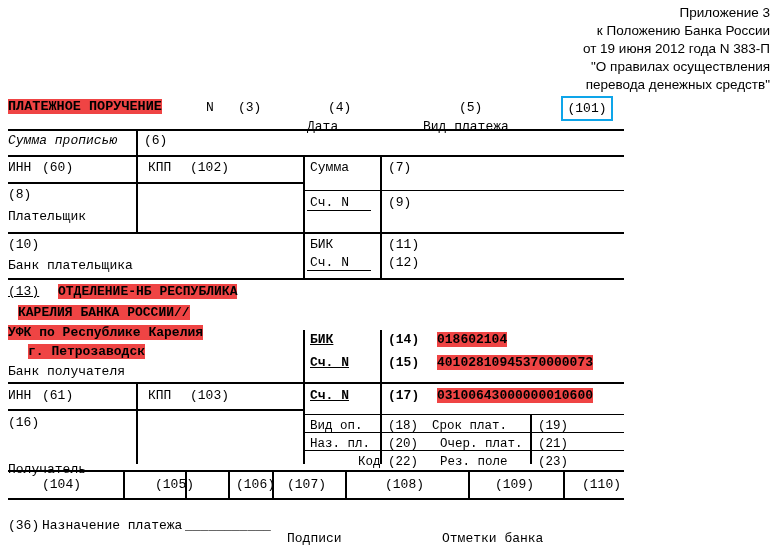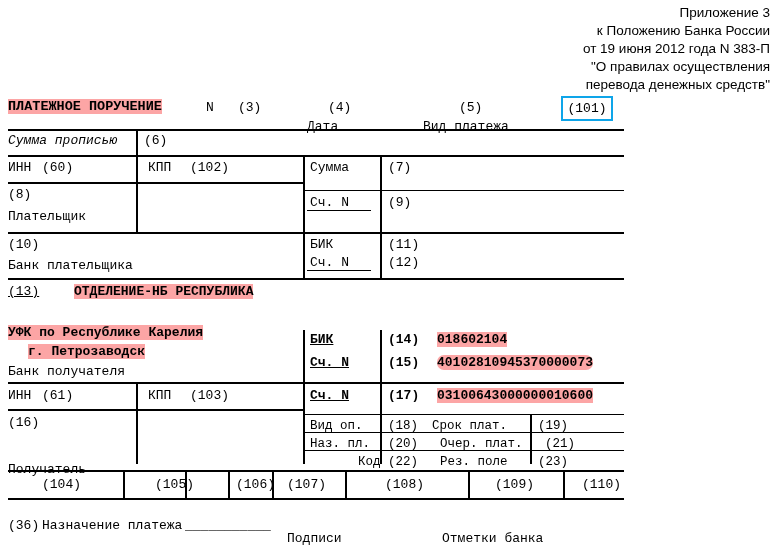--- a/index.html
+++ b/index.html
@@ -57,21 +57,21 @@
     font-family: "Liberation Mono", monospace;
     font-size: 13px;
     white-space: nowrap;
   }
   .mono-sm {
     font-family: "Liberation Mono", monospace;
     font-size: 12.5px;
     white-space: nowrap;
   }
   .hl {
-    background: #fca5a5;
+    background: #ef4444;
   }
   .bold { font-weight: bold; }
   .uline { text-decoration: underline; }
 
   
   .hline {
     position: absolute;
     background: #000;
     height: 1px;
   }
@@ -157,34 +157,35 @@
   <div class="abs mono" style="left:388px; top:237px;">(11)</div>
   <div class="abs mono" style="left:310px; top:255px;">Сч. N</div>
   <div class="hline" style="left:307px; top:270px; width:64px;"></div>
   <div class="abs mono" style="left:388px; top:255px;">(12)</div>
 
   <div class="hline thick" style="left:8px; top:278px; width:616px;"></div>
 
   <div class="abs mono" style="left:8px; top:284px;">
     <span class="uline">(13)</span>
   </div>
-  <div class="abs mono hl bold" style="left:58px; top:284px;margin-left:16px;">ОТДЕЛЕНИЕ-НБ РЕСПУБЛИКА</div>
+  <div class="abs mono hl bold" style="left:58px; top:284px;">ОТДЕЛЕНИЕ-НБ РЕСПУБЛИКА</div>
+  <div class="abs mono hl bold" style="left:18px; top:305px;">КАРЕЛИЯ БАНКА РОССИИ//</div>
   <div class="abs mono hl bold" style="left:8px; top:325px;">УФК по Республике Карелия</div>
   <div class="abs mono hl bold" style="left:28px; top:344px;">г. Петрозаводск</div>
   <div class="abs mono" style="left:8px; top:364px;">Банк получателя</div>
 
   <div class="vline thick" style="left:303px; top:330px; height:52px;"></div>
   <div class="abs mono bold uline" style="left:310px; top:332px;">БИК</div>
   <div class="vline thick" style="left:380px; top:330px; height:52px;"></div>
   <div class="abs mono bold" style="left:388px; top:332px;">(14)</div>
   <div class="abs mono hl bold" style="left:437px; top:332px;">018602104</div>
 
   <div class="abs mono bold uline" style="left:310px; top:355px;">Сч. N</div>
   <div class="abs mono bold" style="left:388px; top:355px;">(15)</div>
-  <div class="abs mono hl bold" style="left:437px; top:355px;border-radius:7px;">40102810945370000073</div>
+  <div class="abs mono hl bold" style="left:437px; top:355px;">40102810945370000073</div>
 
   <div class="hline thick" style="left:8px; top:382px; width:616px;"></div>
 
   <div class="abs mono" style="left:8px; top:388px;">ИНН</div>
   <div class="abs mono" style="left:42px; top:388px;">(61)</div>
   <div class="vline thick" style="left:136px; top:384px; height:80px;"></div>
   <div class="abs mono" style="left:148px; top:388px;">КПП</div>
   <div class="abs mono" style="left:190px; top:388px;">(103)</div>
   <div class="vline thick" style="left:303px; top:384px; height:80px;"></div>
   <div class="abs mono bold uline" style="left:310px; top:388px;">Сч. N</div>
@@ -199,21 +200,21 @@
   <div class="abs mono" style="left:8px; top:462px;">Получатель</div>
 
   <div class="abs mono-sm" style="left:310px; top:419px;">Вид оп.</div>
   <div class="abs mono-sm" style="left:388px; top:419px;">(18)</div>
   <div class="abs mono-sm" style="left:432px; top:419px;">Срок плат.</div>
   <div class="abs mono-sm" style="left:538px; top:419px;">(19)</div>
 
   <div class="abs mono-sm" style="left:310px; top:437px;">Наз. пл.</div>
   <div class="abs mono-sm" style="left:388px; top:437px;">(20)</div>
   <div class="abs mono-sm" style="left:440px; top:437px;">Очер. плат.</div>
-  <div class="abs mono-sm" style="left:538px; top:437px;margin-left:7px;">(21)</div>
+  <div class="abs mono-sm" style="left:538px; top:437px;">(21)</div>
 
   <div class="abs mono-sm" style="left:310px; top:455px;margin-left:48px;">Код</div>
   <div class="abs mono-sm" style="left:388px; top:455px;">(22)</div>
   <div class="abs mono-sm" style="left:440px; top:455px;">Рез. поле</div>
   <div class="abs mono-sm" style="left:538px; top:455px;">(23)</div>
 
   <div class="vline thick" style="left:530px; top:414px; height:50px;"></div>
   <div class="hline" style="left:304px; top:432px; width:320px;"></div>
   <div class="hline" style="left:304px; top:450px; width:320px;"></div>
 

